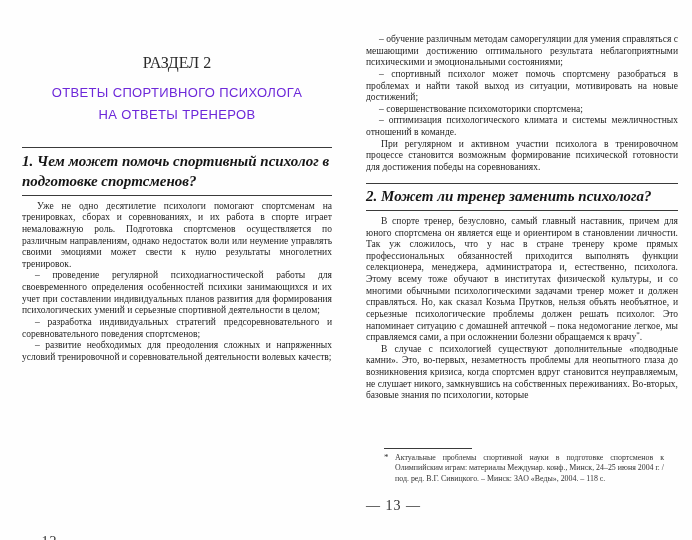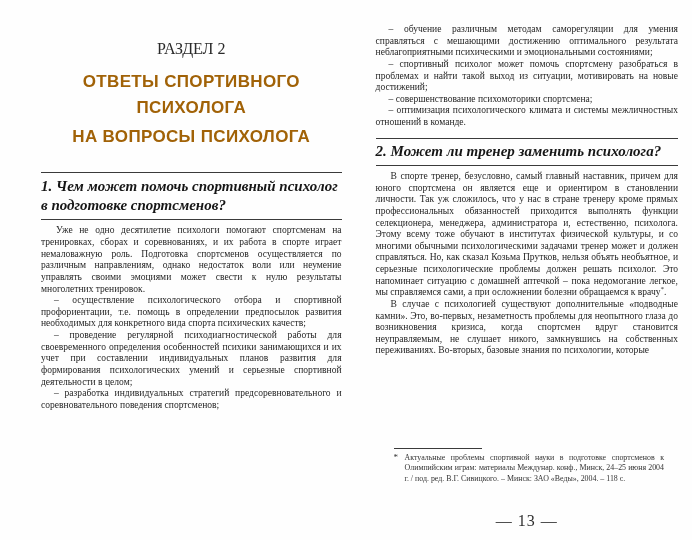--- a/index.html
+++ b/index.html
@@ -24,45 +24,44 @@
   }
 
   .page {
     position: relative;
     height: 540px;
     box-sizing: border-box;
     background: #fefefe;
   }
   .page-left {
     width: 348px;
-    padding: 4px 16px 10px 22px;
-    margin-left: 19px;
+    padding: 18px 16px 10px 22px;
   }
   .page-right {
     width: 344px;
-    padding: 18px 14px 10px 18px;
+    padding: 28px 14px 10px 18px;
   }
 
   .col {
     position: relative;
     height: 100%;
   }
 
   
   .sect-title-block {
     text-align: center;
     margin-top: 36px;
     margin-bottom: 22px;
   }
   .sect-heading {
     font-family: "Liberation Sans", "DejaVu Sans", sans-serif;
-    font-weight: bold;
-    font-size: 17px;
+    font-weight: normal;
+    font-size: 13px;
     letter-spacing: 0.35px;
-    color: #a16207;
+    color: #6d28d9;
     line-height: 1.55;
     margin-top: 11px;
   }
 
   
   .qhead {
     font-style: italic;
     font-weight: bold;
     font-size: 15px;
     line-height: 1.33;
@@ -122,63 +121,64 @@
     font-size: 7px;
     vertical-align: super;
     line-height: 0;
   }
 
   
   .folio {
     position: absolute;
     left: 0;
     right: 0;
-    bottom: 0;
-    text-align: center;
-    font-size: 16px;
+    bottom: 16px;
+    text-align: left;
+    font-size: 14px;
     color: #2f2f2f;
     letter-spacing: 1px;
   }
 
   .spacer-sm { height: 5px; }
 </style>
 </head>
 <body>
 
 <div class="spread">
 
   <div class="page page-left">
     <div class="col">
 
       <div class="sect-title-block">
         <div>РАЗДЕЛ 2</div>
         <div class="sect-heading">ОТВЕТЫ СПОРТИВНОГО ПСИХОЛОГА</div>
-        <div class="sect-heading" style="margin-top:2px;">НА ВОПРОСЫ ПСИХОЛОГА</div>
+        <div class="sect-heading" style="margin-top:2px;">НА ОТВЕТЫ ТРЕНЕРОВ</div>
       </div>
 
       <div class="qhead">1. Чем может помочь спортивный психолог в подготовке спортсменов?</div>
 
       <p class="body">Уже не одно десятилетие психологи помогают спортсменам на тренировках, сборах и соревнованиях, и их работа в спорте играет немаловажную роль. Подготовка спортсменов осуществляется по различным направлениям, однако недостаток воли или неумение управлять своими эмоциями может свести к нулю результаты многолетних тренировок.</p>
-      <p class="body dash">– осуществление психологического отбора и спортивной профориентации, т.е. помощь в определении предпосылок развития необходимых для конкретного вида спорта психических качеств;</p>
       <p class="body dash">– проведение регулярной психодиагностической работы для своевременного определения особенностей психики занимающихся и их учет при составлении индивидуальных планов развития для формирования психологических умений и серьезные спортивной деятельности в целом;</p>
       <p class="body dash">– разработка индивидуальных стратегий предсоревновательного и соревновательного поведения спортсменов;</p>
+      <p class="body dash">– развитие необходимых для преодоления сложных и напряженных условий тренировочной и соревновательной деятельности волевых качеств;</p>
 
       <div class="folio">— 12 —</div>
     </div>
   </div>
 
   <div class="page page-right">
     <div class="col">
 
       <div class="spacer-sm"></div>
 
       <p class="body dash">– обучение различным методам саморегуляции для умения справляться с мешающими достижению оптимального результата неблагоприятными психическими и эмоциональными состояниями;</p>
       <p class="body dash">– спортивный психолог может помочь спортсмену разобраться в проблемах и найти такой выход из ситуации, мотивировать на новые достижений;</p>
       <p class="body dash">– совершенствование психомоторики спортсмена;</p>
       <p class="body dash">– оптимизация психологического климата и системы межличностных отношений в команде.</p>
+      <p class="body">При регулярном и активном участии психолога в тренировочном процессе становится возможным формирование психической готовности для достижения победы на соревнованиях.</p>
 
       <div class="qhead tight-top">2. Может ли тренер заменить психолога?</div>
 
       <p class="body"><span>В спорте тренер, безусловно, самый главный наставник, причем для юного спортсмена он является еще и ориентиром в становлении личности. Так уж сложилось, что у нас в стране тренеру кроме прямых профессиональных обязанностей приходится выполнять функции селекционера, менеджера, администратора и, естественно, психолога. Этому всему тоже обучают в институтах физической культуры, и со многими обычными психологическими задачами тренер может и должен справляться. Но, как сказал Козьма Прутков, нельзя объять необъятное, и серьезные психологические проблемы должен решать психолог. Это напоминает ситуацию с домашней аптечкой – пока недомогание легкое, мы справляемся сами, а при осложнении болезни обращаемся к врачу</span><span class="sup-mark">*</span>.</p>
       <p class="body">В случае с психологией существуют дополнительные «подводные камни». Это, во-первых, незаметность проблемы для неопытного глаза до возникновения кризиса, когда спортсмен вдруг становится неуправляемым, не слушает никого, замкнувшись на собственных переживаниях. Во-вторых, базовые знания по психологии, которые</p>
 
       <div class="footnote-zone">
         <div class="footnote-rule"></div>
         <div class="footnote">
           <span class="fn-mark">*</span>

